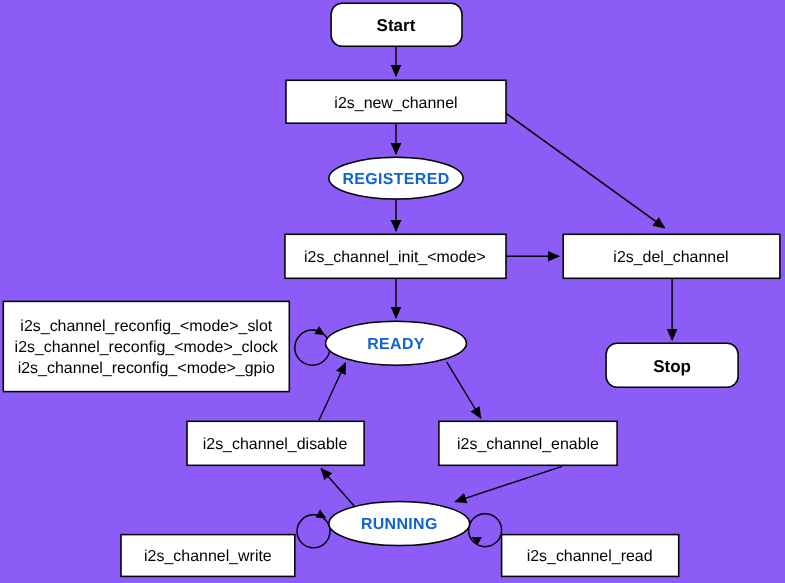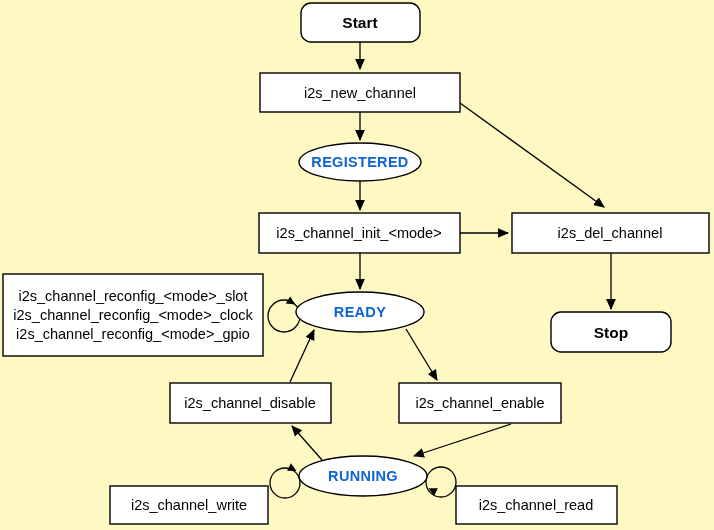--- a/index.html
+++ b/index.html
@@ -1,19 +1,19 @@
 <!DOCTYPE html>
 <html><head>
 <meta charset="utf-8">
 <style>
   html,body{margin:0;padding:0;background:#ffffff;}
   .canvas{
     position:relative;
     width:714px;height:530px;
-    background:#fef9c3;
+    background:#8b5cf6;
     font-family:"Liberation Sans", sans-serif;
     overflow:hidden;
   }
   svg{display:block;}
   .node-rect{fill:#ffffff;stroke:#000000;stroke-width:1.4;}
   .node-ellipse{fill:#ffffff;stroke:#000000;stroke-width:1.4;}
   .loop{fill:none;stroke:#000000;stroke-width:1.3;}
   .edge{stroke:#000000;stroke-width:1.3;fill:none;}
   .lbl{font-family:"Liberation Sans", sans-serif;font-size:14.5px;fill:#000000;text-anchor:middle;}
   .lbl-bold{font-family:"Liberation Sans", sans-serif;font-size:15.5px;font-weight:bold;fill:#000000;text-anchor:middle;}

